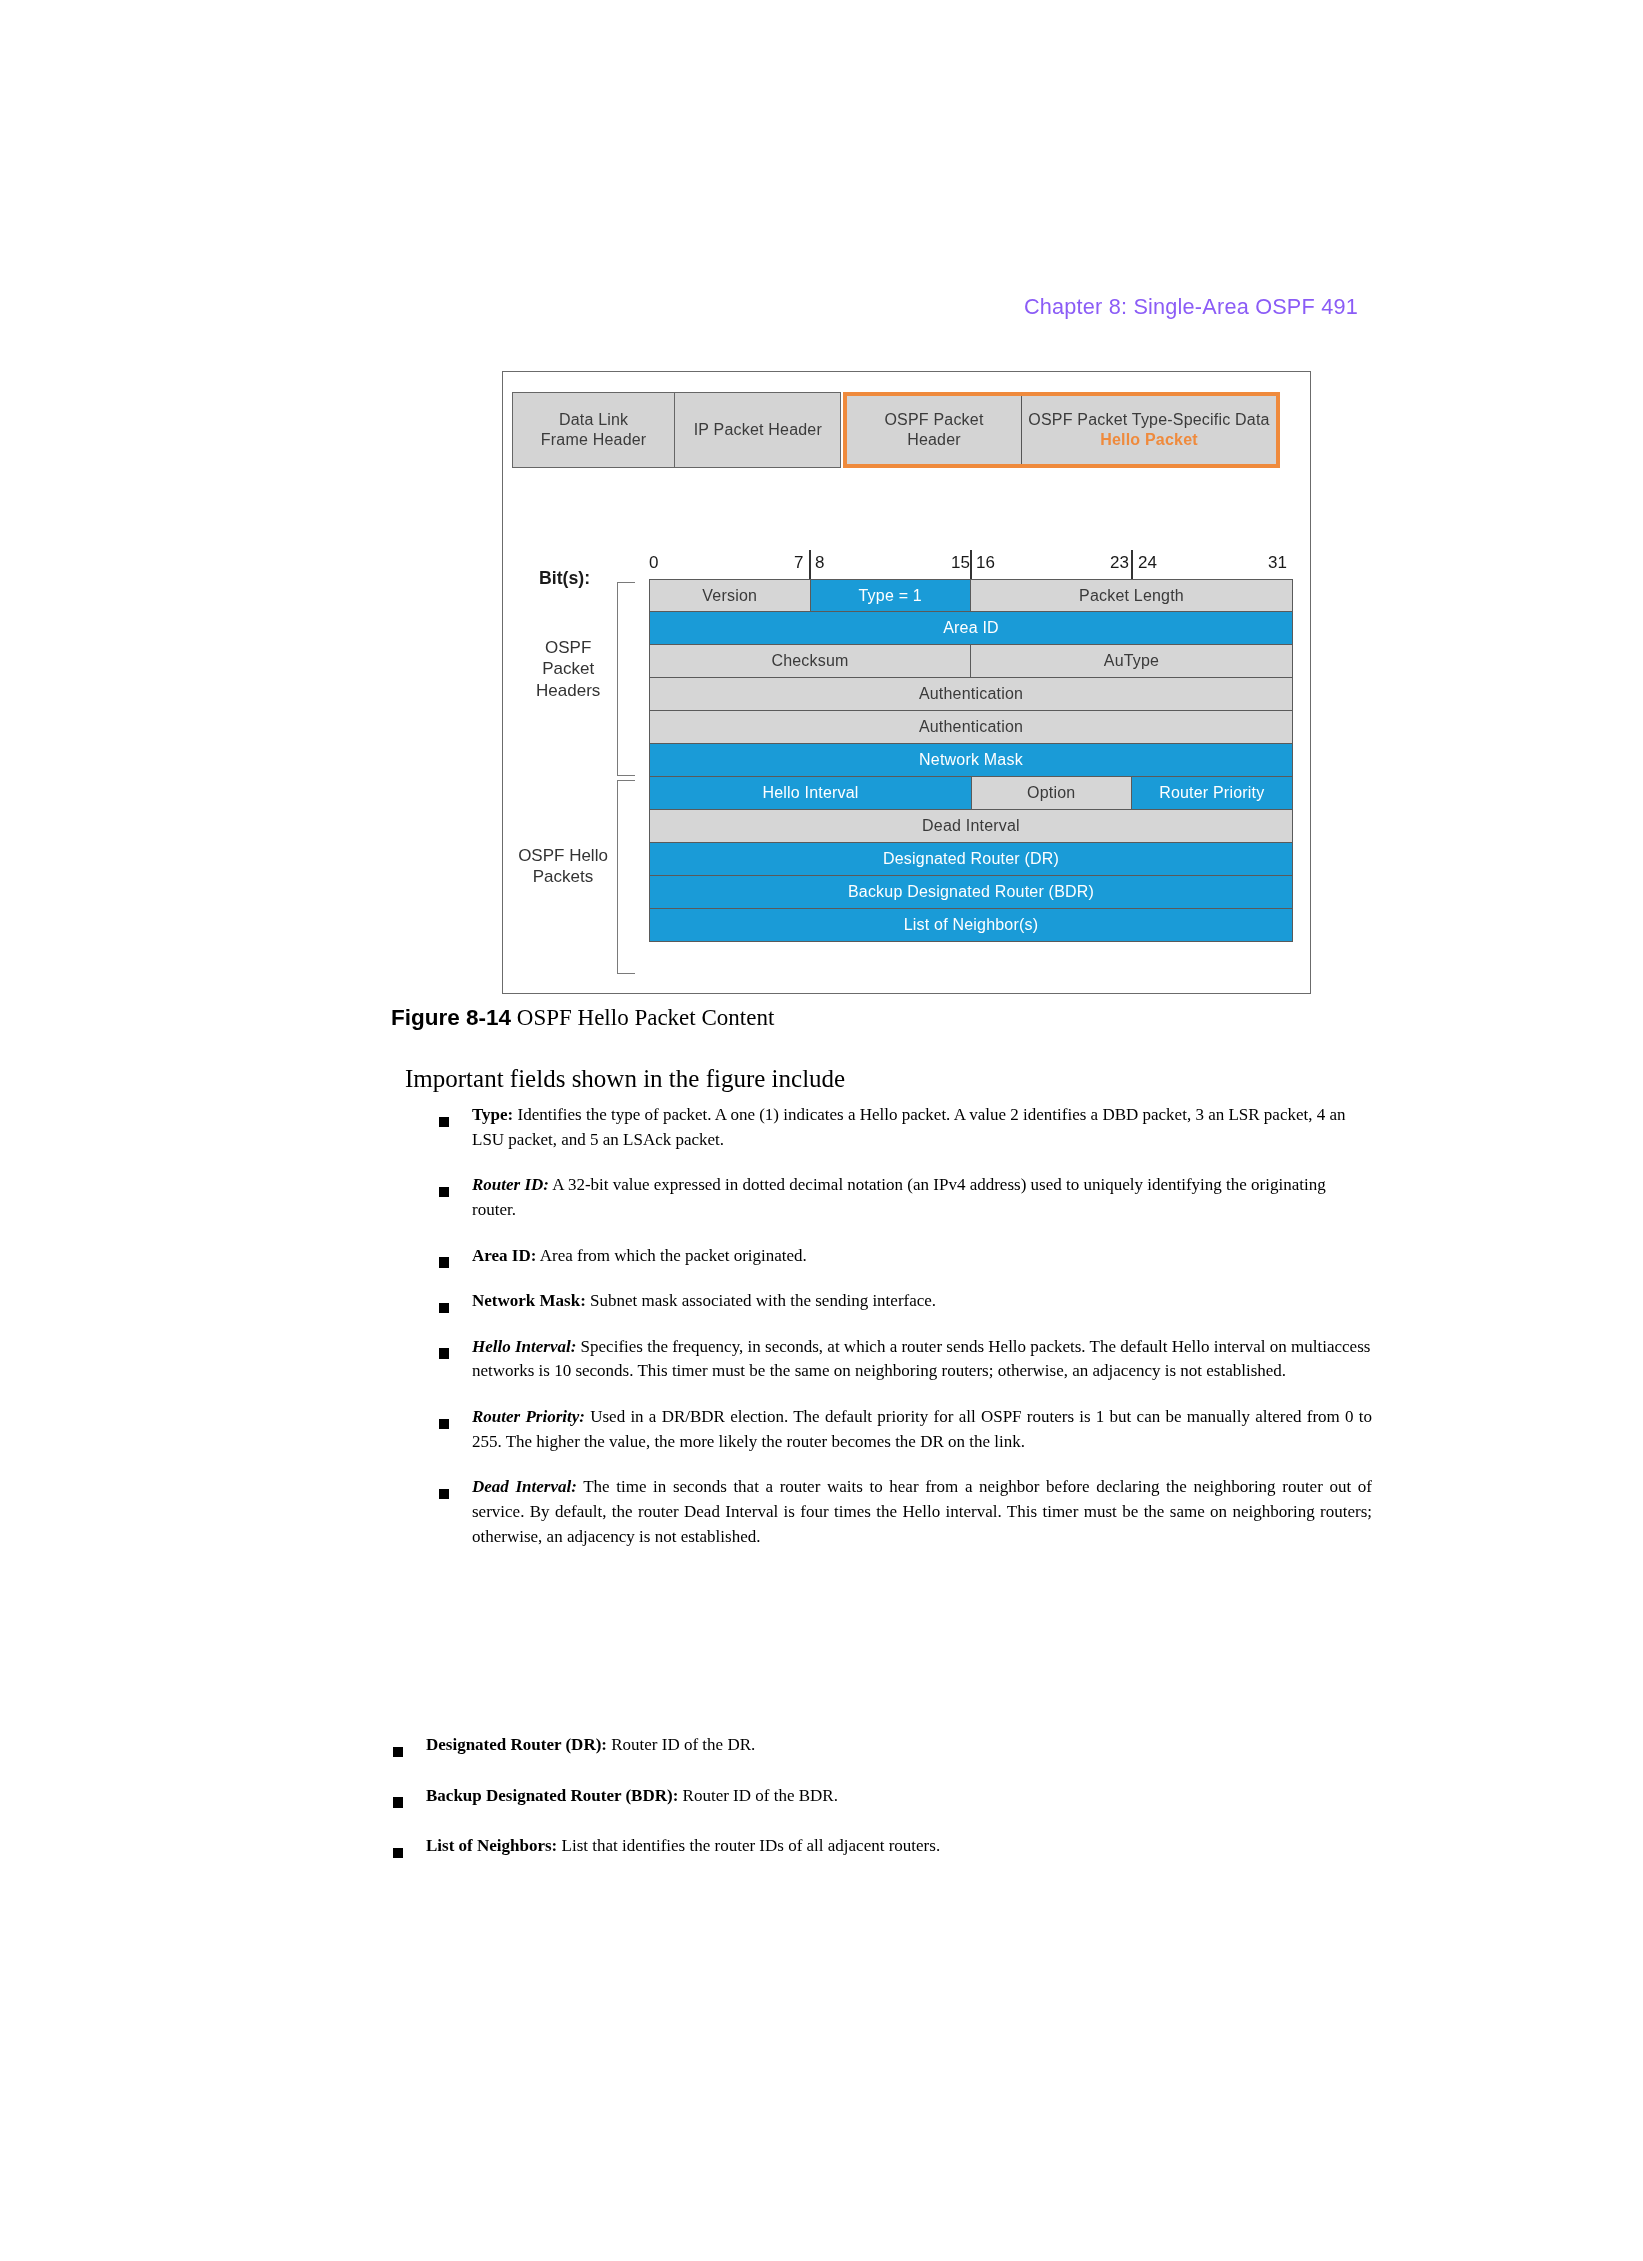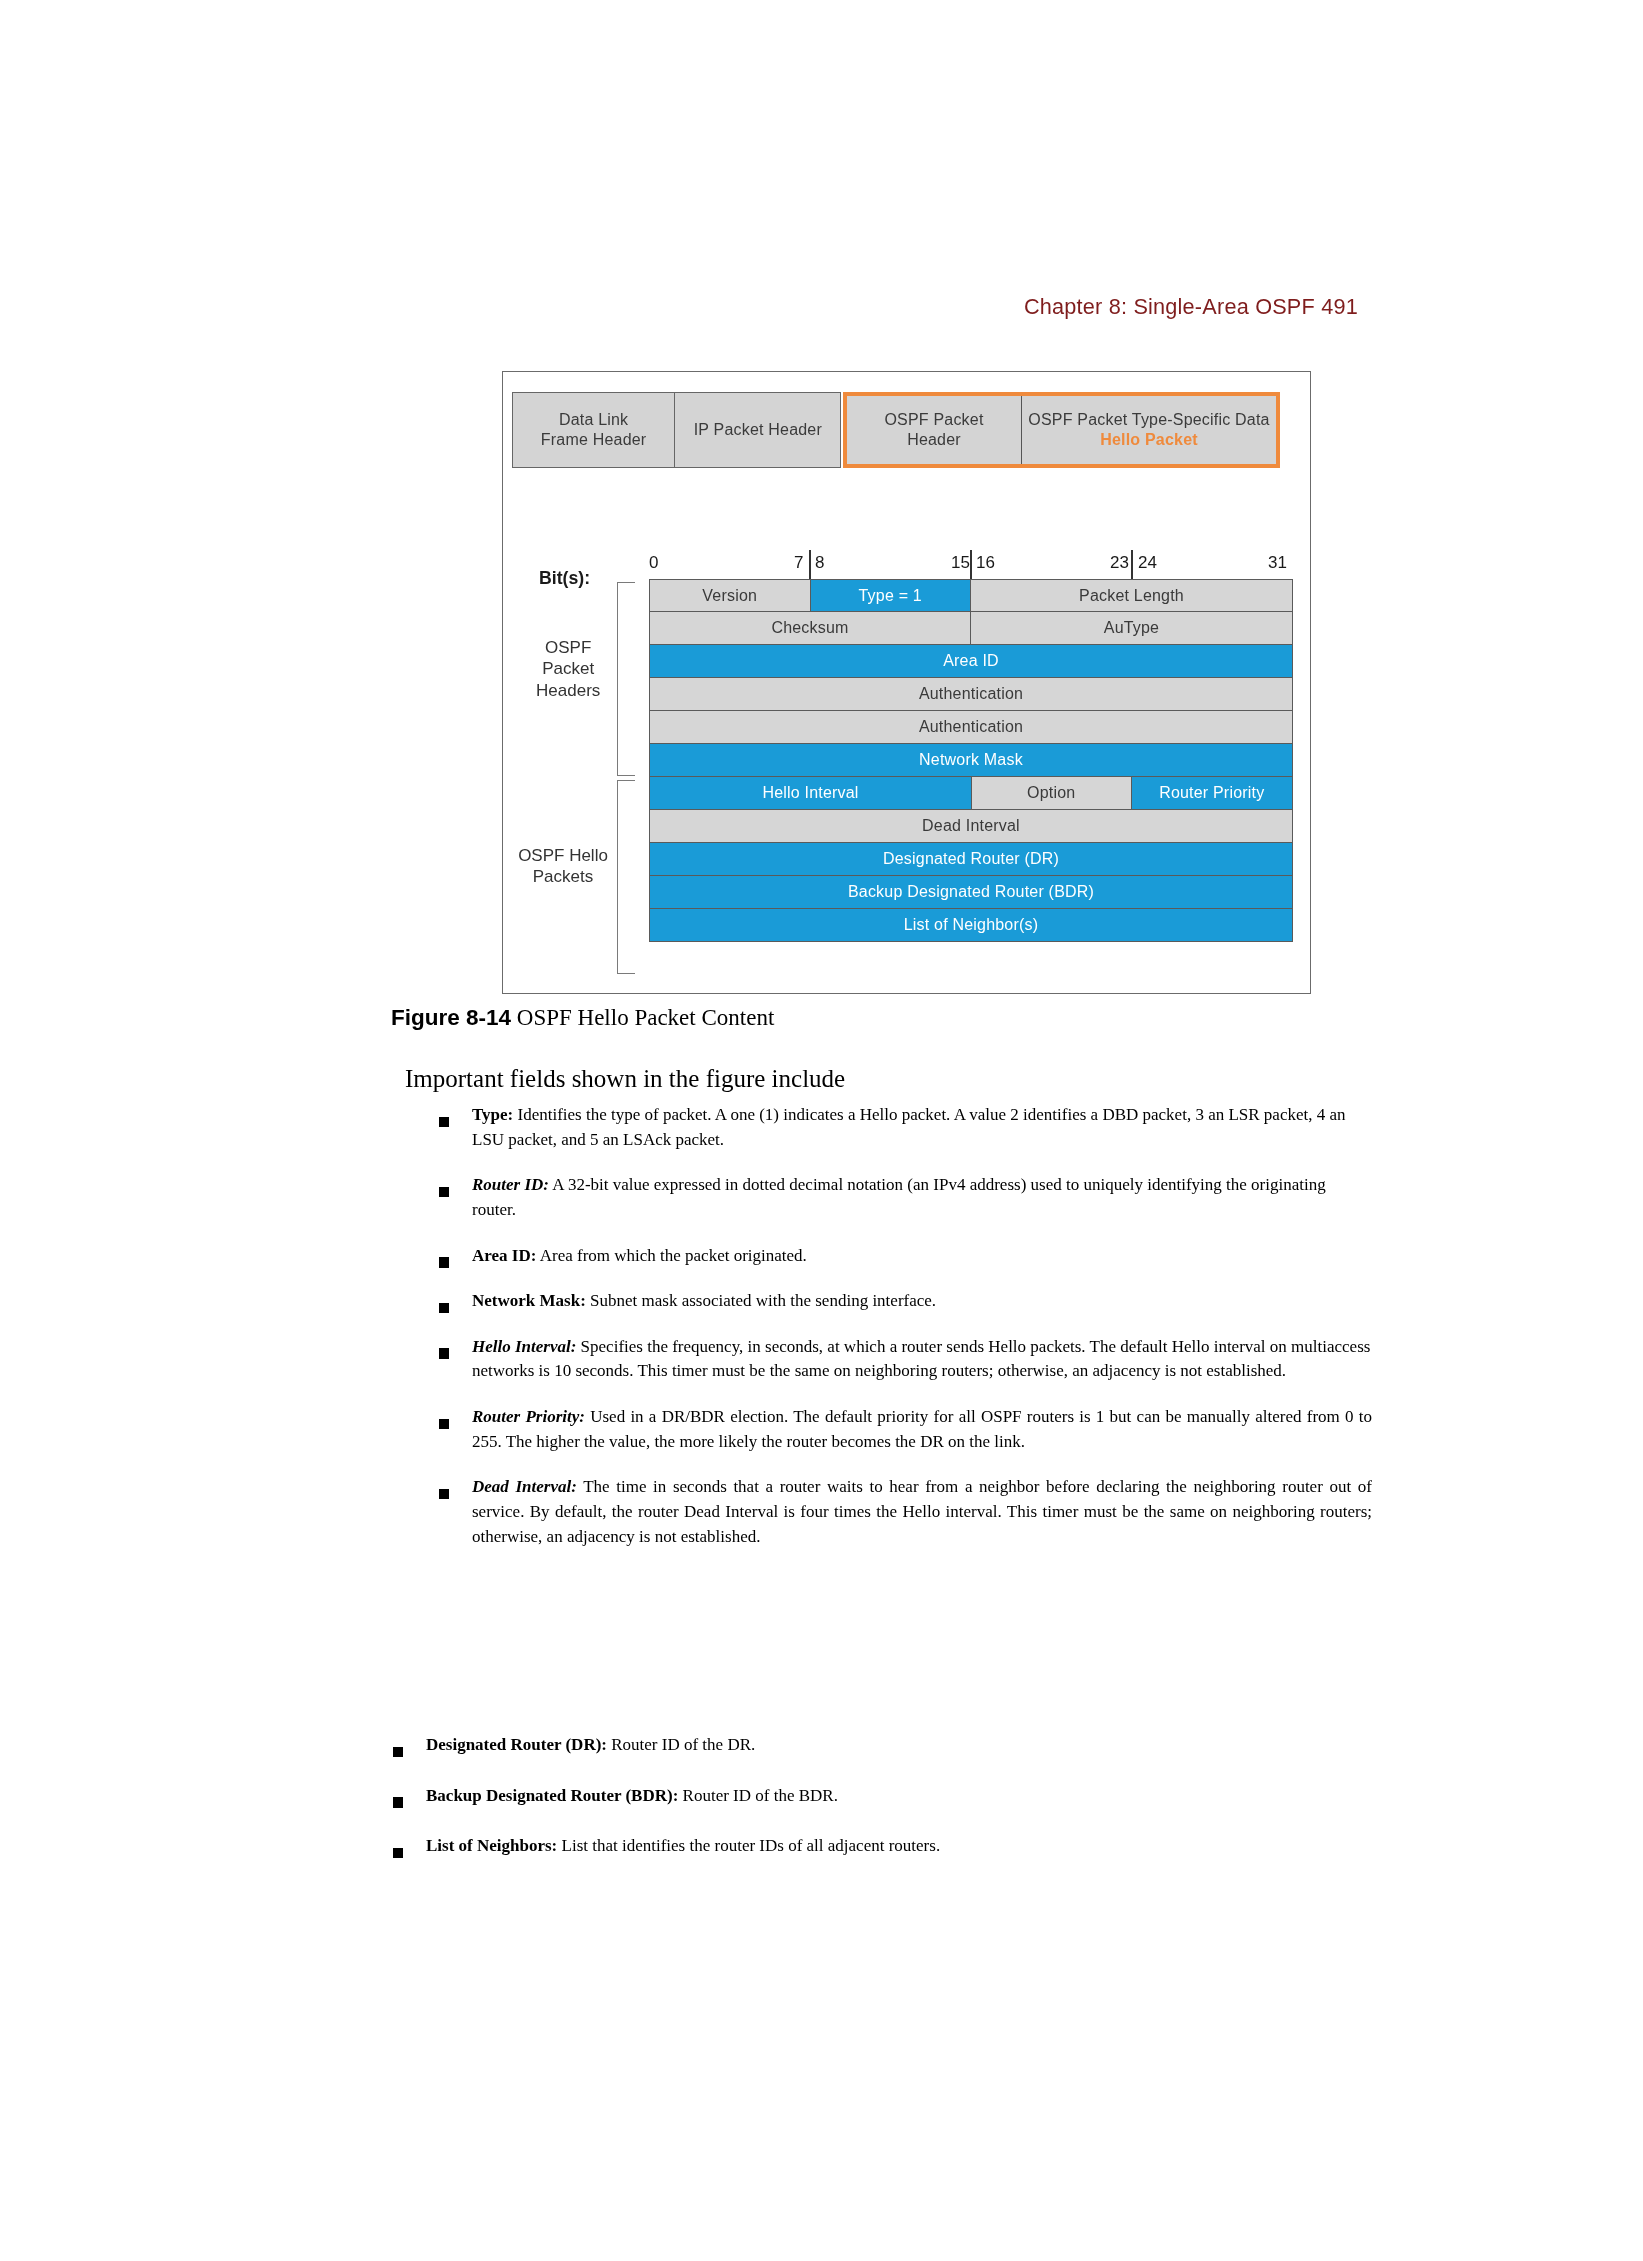--- a/index.html
+++ b/index.html
@@ -17,21 +17,21 @@
   }
 
   
   .running-head {
     position: absolute;
     top: 294px;
     right: 285px;
     font-family: "Liberation Sans", sans-serif;
     font-size: 21.7px;
     letter-spacing: 0.2px;
-    color: #7f1d1d;
+    color: #8b5cf6;
     white-space: nowrap;
   }
 
   
   .figure-frame {
     position: absolute;
     left: 502px;
     top: 371px;
     width: 809px;
     height: 623px;
@@ -288,26 +288,26 @@
   <div class="packet-table">
 
     <div class="prow">
       <div class="pcell gray w25 sep-r">Version</div>
       <div class="pcell blue w25 sep-r">Type = 1</div>
       <div class="pcell gray w50">Packet Length</div>
     </div>
 
 
     <div class="prow">
+      <div class="pcell blue w100">Area ID</div>
+    </div>
+
+    <div class="prow">
       <div class="pcell gray w50 sep-r">Checksum</div>
       <div class="pcell gray w50">AuType</div>
-    </div>
-
-    <div class="prow">
-      <div class="pcell blue w100">Area ID</div>
     </div>
 
     <div class="prow">
       <div class="pcell gray w100">Authentication</div>
     </div>
 
     <div class="prow">
       <div class="pcell gray w100">Authentication</div>
     </div>
 

